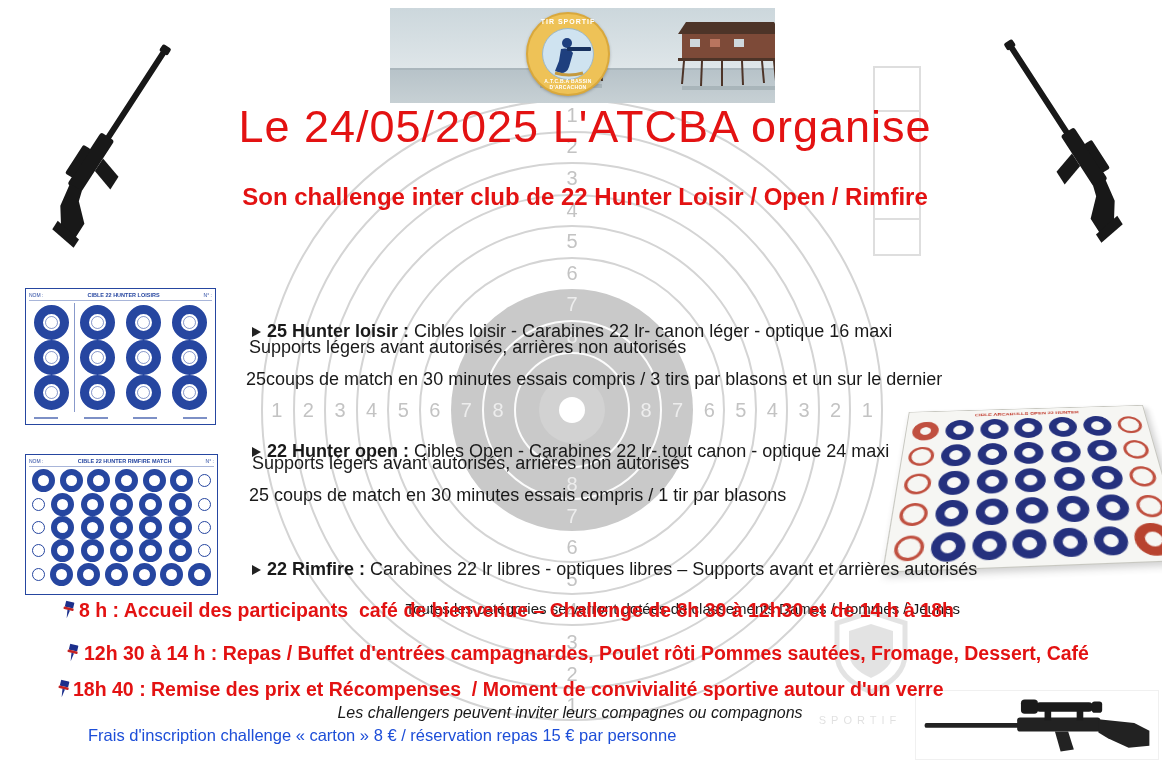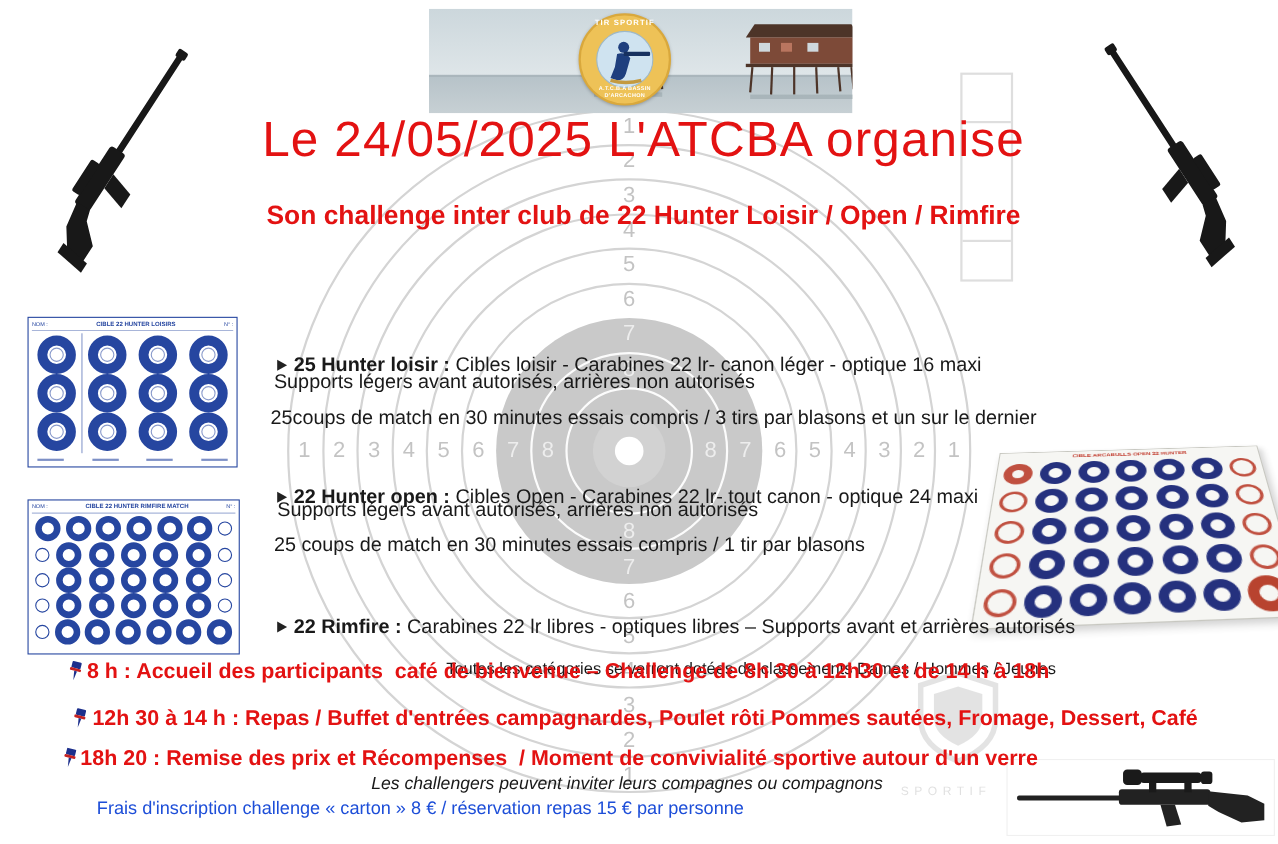--- a/index.html
+++ b/index.html
@@ -430,21 +430,21 @@
   </svg>
   <div class="sched" style="left:84px;top:642px">12h 30 à 14 h : Repas / Buffet d'entrées campagnardes, Poulet rôti Pommes sautées, Fromage, Dessert, Café</div>
 
   <svg class="pin" style="left:55px;top:679px" viewBox="0 0 20 22">
     <g transform="rotate(14 10 10)">
       <rect x="5" y="1" width="10" height="7" rx="1" fill="#1c2f8c"></rect>
       <rect x="4" y="8" width="12" height="3" rx="1" fill="#c42222"></rect>
       <polygon points="9,11 12,11 10.5,21" fill="#1c2f8c"></polygon>
     </g>
   </svg>
-  <div class="sched" style="left:73px;top:678px">18h 20 : Remise des prix et Récompenses  / Moment de convivialité sportive autour d'un verre</div>
+  <div class="sched" style="left:73px;top:678px">18h 40 : Remise des prix et Récompenses  / Moment de convivialité sportive autour d'un verre</div>
 
   <div class="guests">Les challengers peuvent inviter leurs compagnes ou compagnons</div>
   <div class="fees">Frais d'inscription challenge « carton » 8 € / réservation repas 15 € par personne</div>
 
   <svg class="wmshield" width="76" height="84" viewBox="0 0 76 84">
     <path d="M38 2 L72 13 V44 Q72 68 38 82 Q4 68 4 44 V13 Z" fill="none" stroke="#444" stroke-width="5"></path>
     <path d="M38 14 L60 21 V43 Q60 58 38 68 Q16 58 16 43 V21 Z" fill="#444"></path>
   </svg>
   <div class="wm militar">SPORTIF</div>
 

